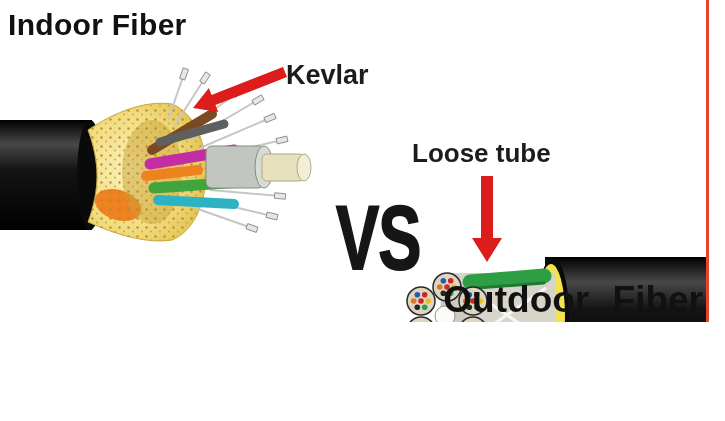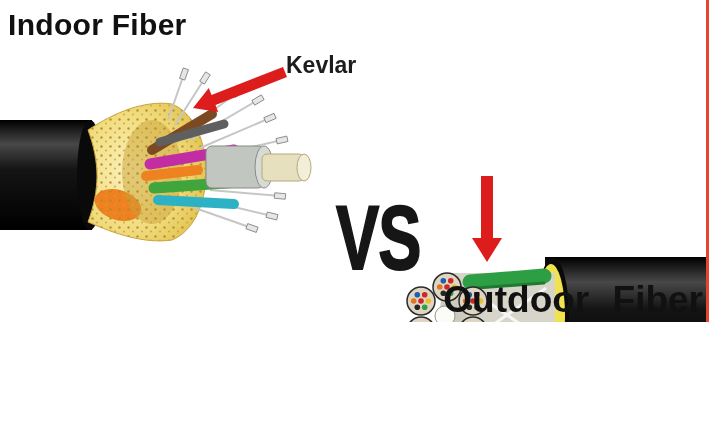--- a/index.html
+++ b/index.html
@@ -3,21 +3,21 @@
 <meta charset="utf-8">
 <style>
   html,body{margin:0;padding:0;background:#fff;}
   body{font-family:"Liberation Sans",sans-serif;}
   .stage{position:relative;width:725px;height:322px;background:#ffffff;overflow:hidden;}
   .stage > svg{position:absolute;left:0;top:0;}
   .title{position:absolute;font-weight:800;color:#111;white-space:nowrap;}
   .title.indoor{left:8px;top:8px;font-size:30px;letter-spacing:0.3px;}
   .title.outdoor{right:22px;bottom:1px;font-size:37px;word-spacing:13px;}
   .ann{position:absolute;font-weight:700;color:#1c1c1c;white-space:nowrap;}
-  .ann.kevlar{left:286px;top:52px;font-size:23px;}
+  .ann.kevlar{left:286px;top:60px;font-size:27px;}
   .ann.loose{left:412px;top:138px;font-size:26px;}
   .vs{position:absolute;left:336px;top:193px;font-size:72px;font-weight:900;color:#161616;
       line-height:1;letter-spacing:-1px;transform:scale(0.9,1.25);transform-origin:left top;
       -webkit-text-stroke:1.5px #161616;}
   .edge-strip{position:absolute;left:706px;top:0;width:3px;height:421px;background:#e8432c;}
   .logo{position:absolute;left:-16px;top:400px;width:38px;height:38px;border-radius:50%;
         background:radial-gradient(circle at 40% 35%, #43c2b9, #1d8e86);}
   .logo-glyph{position:absolute;left:12px;top:9px;width:13px;height:13px;display:block;
         border:3px solid #fff;border-right-color:transparent;border-radius:50%;}
 </style>
@@ -130,19 +130,20 @@
       </g>
     </g>
 
     <polygon fill="#dd1c1c" points="283,66.9 211.5,94.9 208.8,87.9 193,108 218.2,112.1 215.5,105.1 287,77.1"></polygon>
     <polygon fill="#dd1c1c" points="481,176 481,238 472,238 487,262 502,238 493,238 493,176"></polygon>
   </svg>
 
   <div class="title indoor">Indoor Fiber</div>
   <div class="ann kevlar">Kevlar</div>
   <div class="vs">VS</div>
+  <div class="ann loose">Loose tube</div>
   <div class="title outdoor">Outdoor Fiber</div>
 
   <div class="edge-strip"></div>
   <div class="logo">
     <span class="logo-glyph"></span>
   </div>
 </div>
 
 </body></html>

